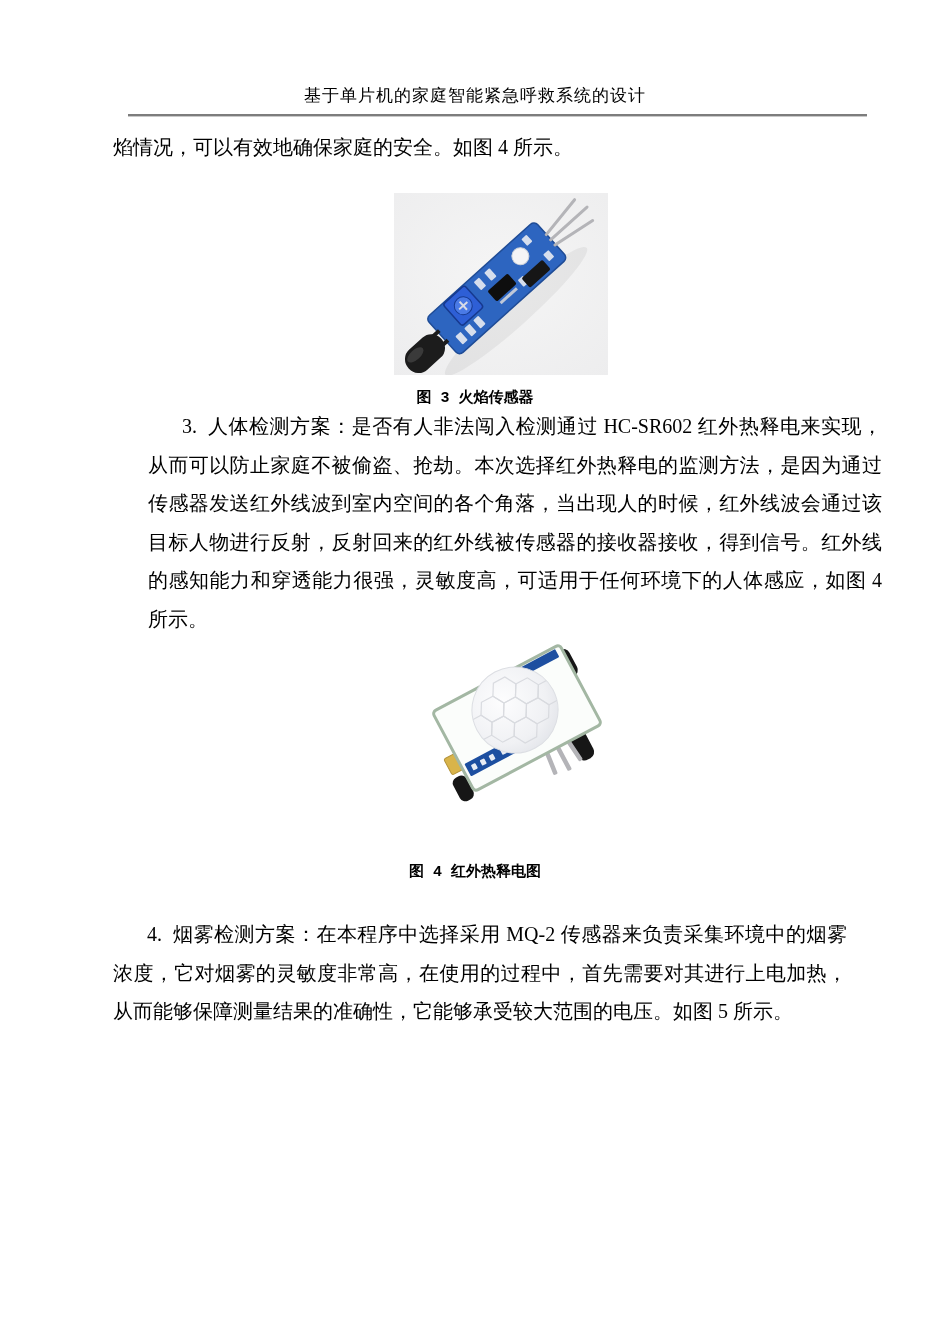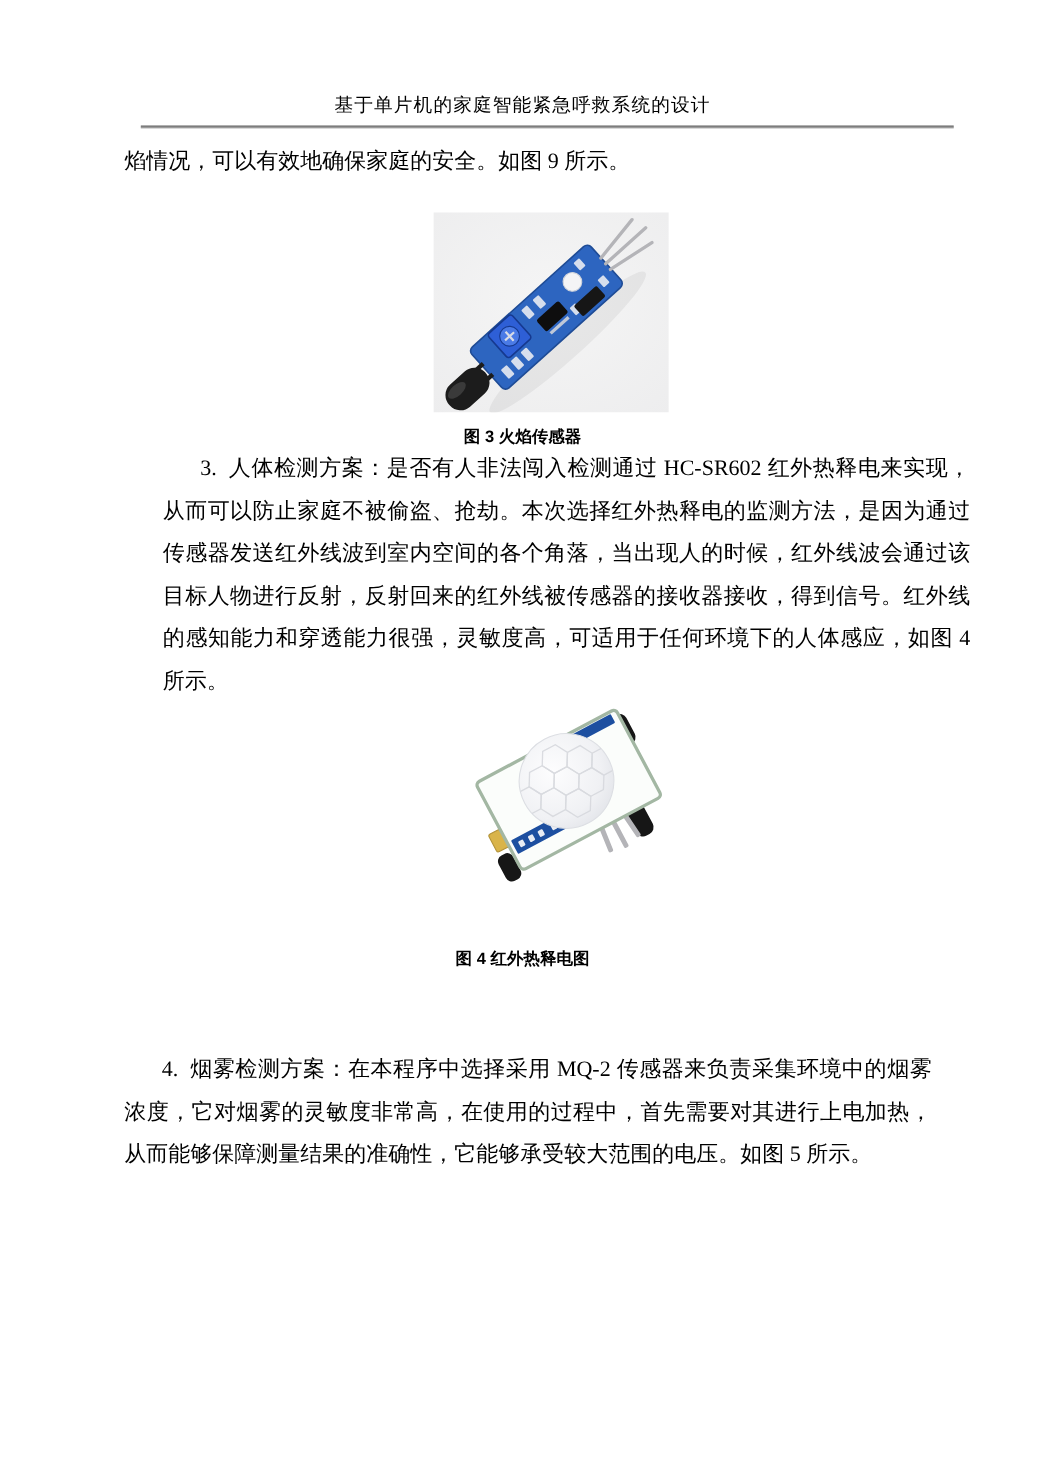--- a/index.html
+++ b/index.html
@@ -30,54 +30,54 @@
     position: absolute;
     left: 113px;
     width: 734px;
     font-size: 20px;
     line-height: 38.6px;
     text-align: justify;
     text-justify: inter-ideograph;
   }
   .par-intro { top: 128px; }
   .par-3 { top: 407px; text-indent: 34px; margin-left: 35px; }
-  .par-4 { top: 953px; text-indent: 34px; font-family: Liberation Serif, serif; }
+  .par-4 { top: 915px; text-indent: 34px; font-family: Liberation Serif, serif; }
   .figure {
     position: absolute;
     display: block;
   }
   .fig3-box { top: 193px; left: 394px; width: 214px; height: 182px; }
   .fig4-box { top: 642px; left: 405px; width: 230px; height: 162px; }
   .figure svg { display: block; }
   .fig-caption {
     position: absolute;
     left: 0; right: 0;
     text-align: center;
-    font-family: Liberation Sans, sans-serif;
+    font-family: Liberation Mono, monospace;
     font-weight: bold;
     font-size: 15px;
   }
   .cap-3 { top: 388px; }
   .cap-4 { top: 862px; text-align: center; }
   .page-number {
     position: absolute;
     top: 1220px; left: 0; right: 0;
     text-align: center;
     font-size: 16px;
   }
 </style>
 </head>
 <body>
 
 <div class="page">
 
   <div class="header-title">基于单片机的家庭智能紧急呼救系统的设计</div>
   <div class="header-rule"></div>
 
-  <div class="body-par par-intro">焰情况，可以有效地确保家庭的安全。如图 9 所示。</div>
+  <div class="body-par par-intro">焰情况，可以有效地确保家庭的安全。如图 4 所示。</div>
 
   <div class="figure fig3-box">
     <svg width="214" height="182" viewBox="0 0 214 182">
       <defs>
         <radialGradient id="photoBg" cx="50%" cy="45%" r="75%">
           <stop offset="0%" stop-color="#f5f5f5"></stop>
           <stop offset="100%" stop-color="#ededee"></stop>
         </radialGradient>
       </defs>
       <rect x="0" y="0" width="214" height="182" fill="url(#photoBg)"></rect>

